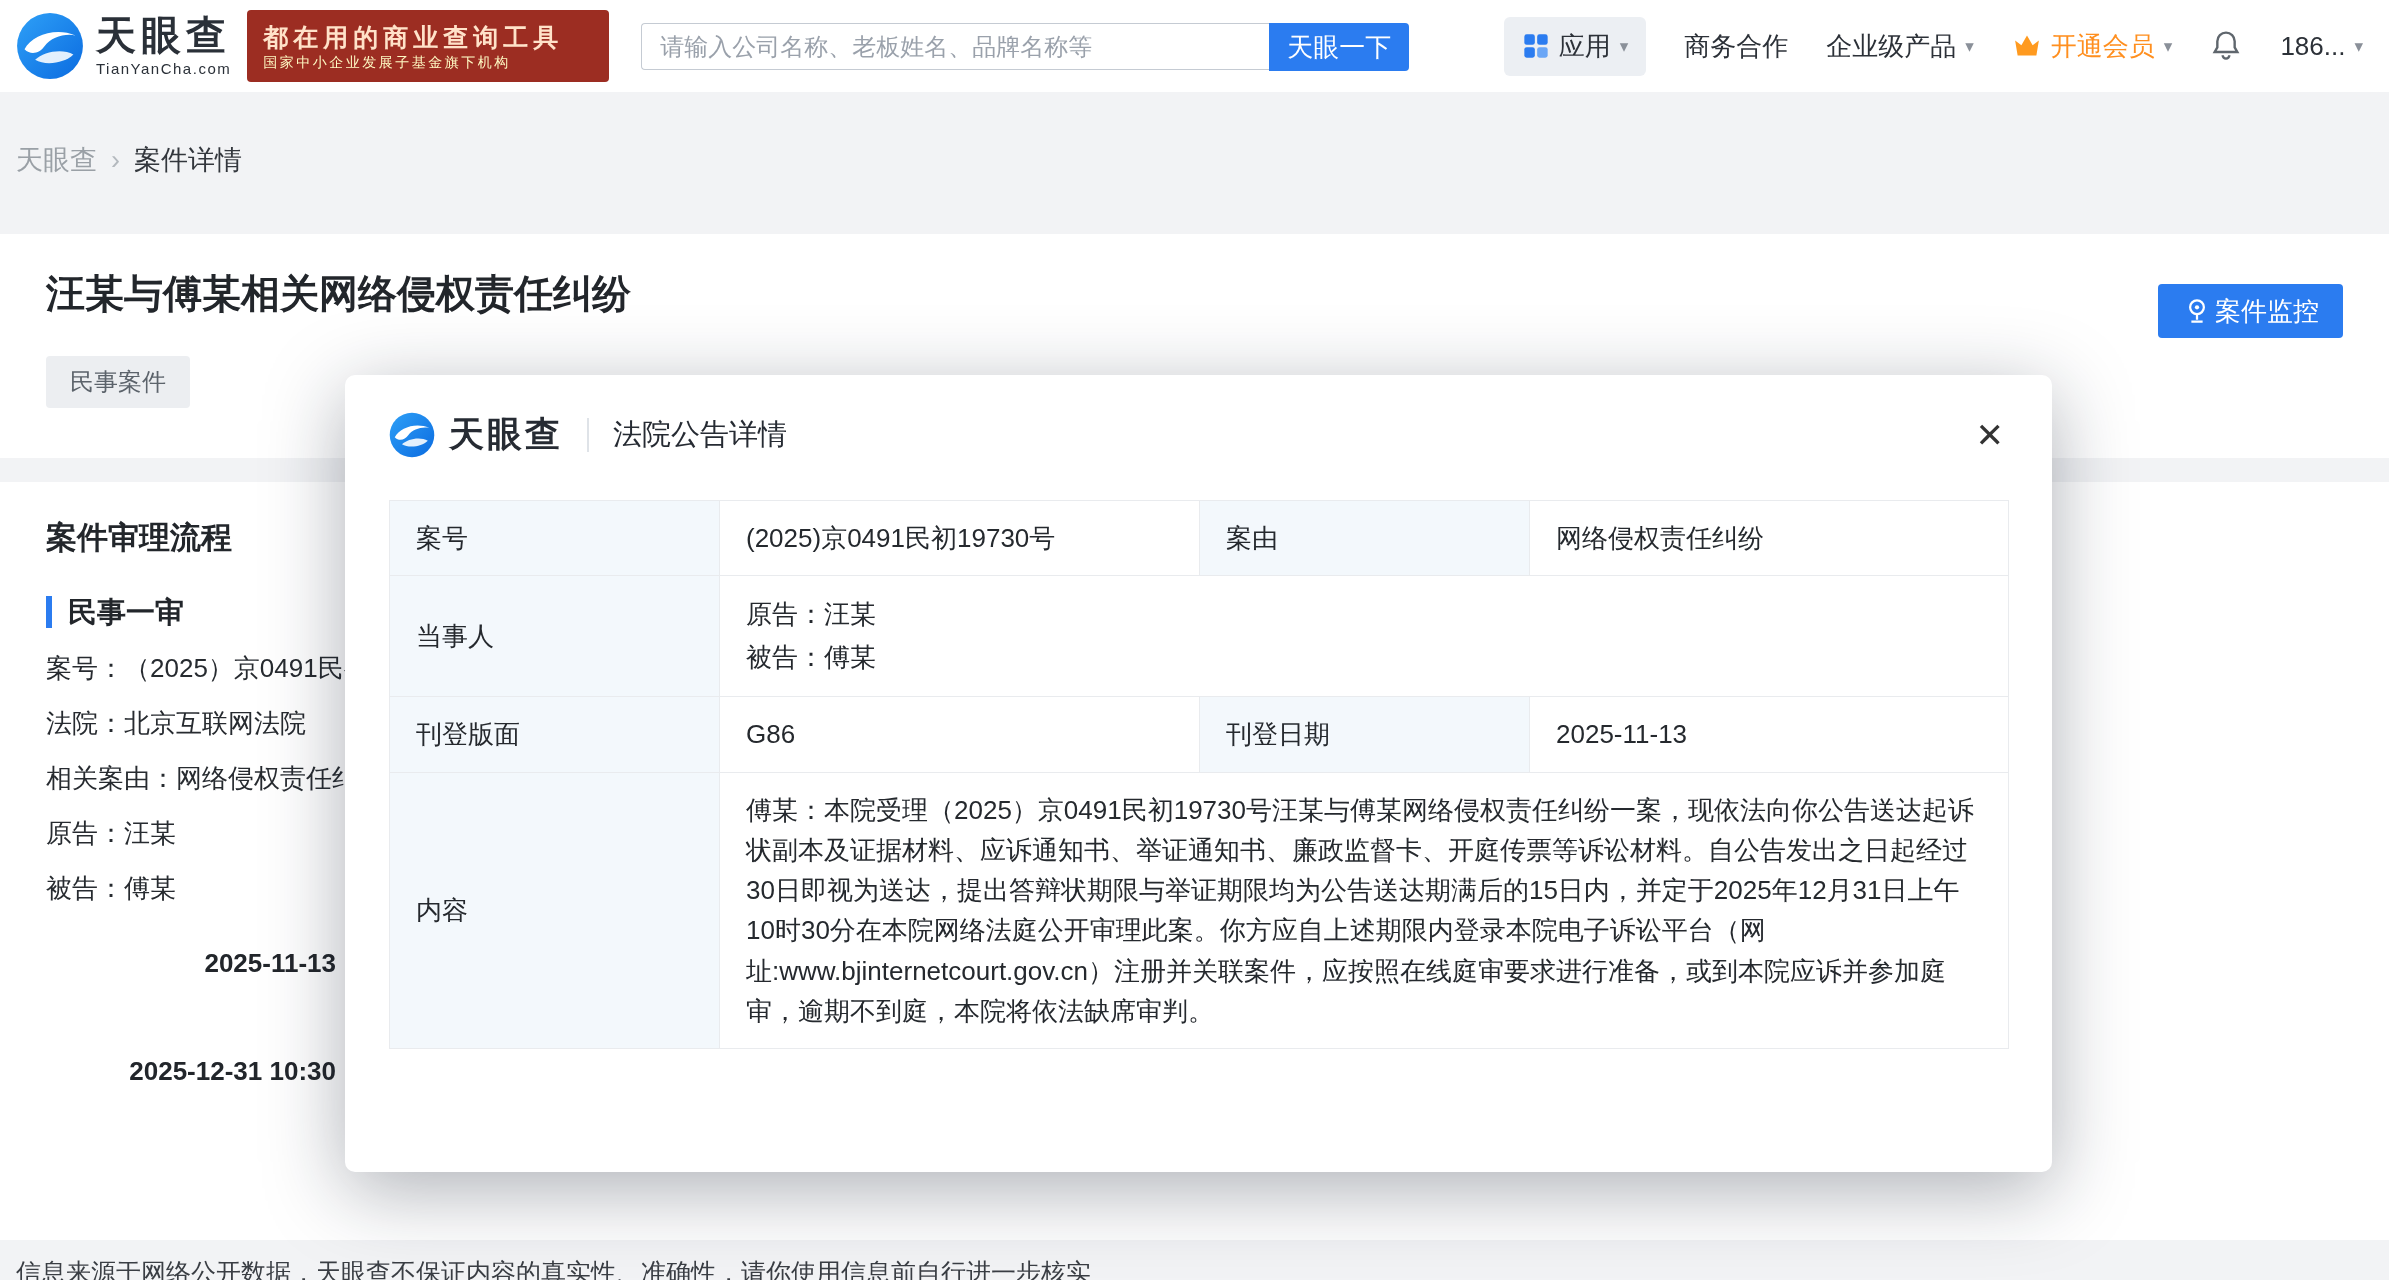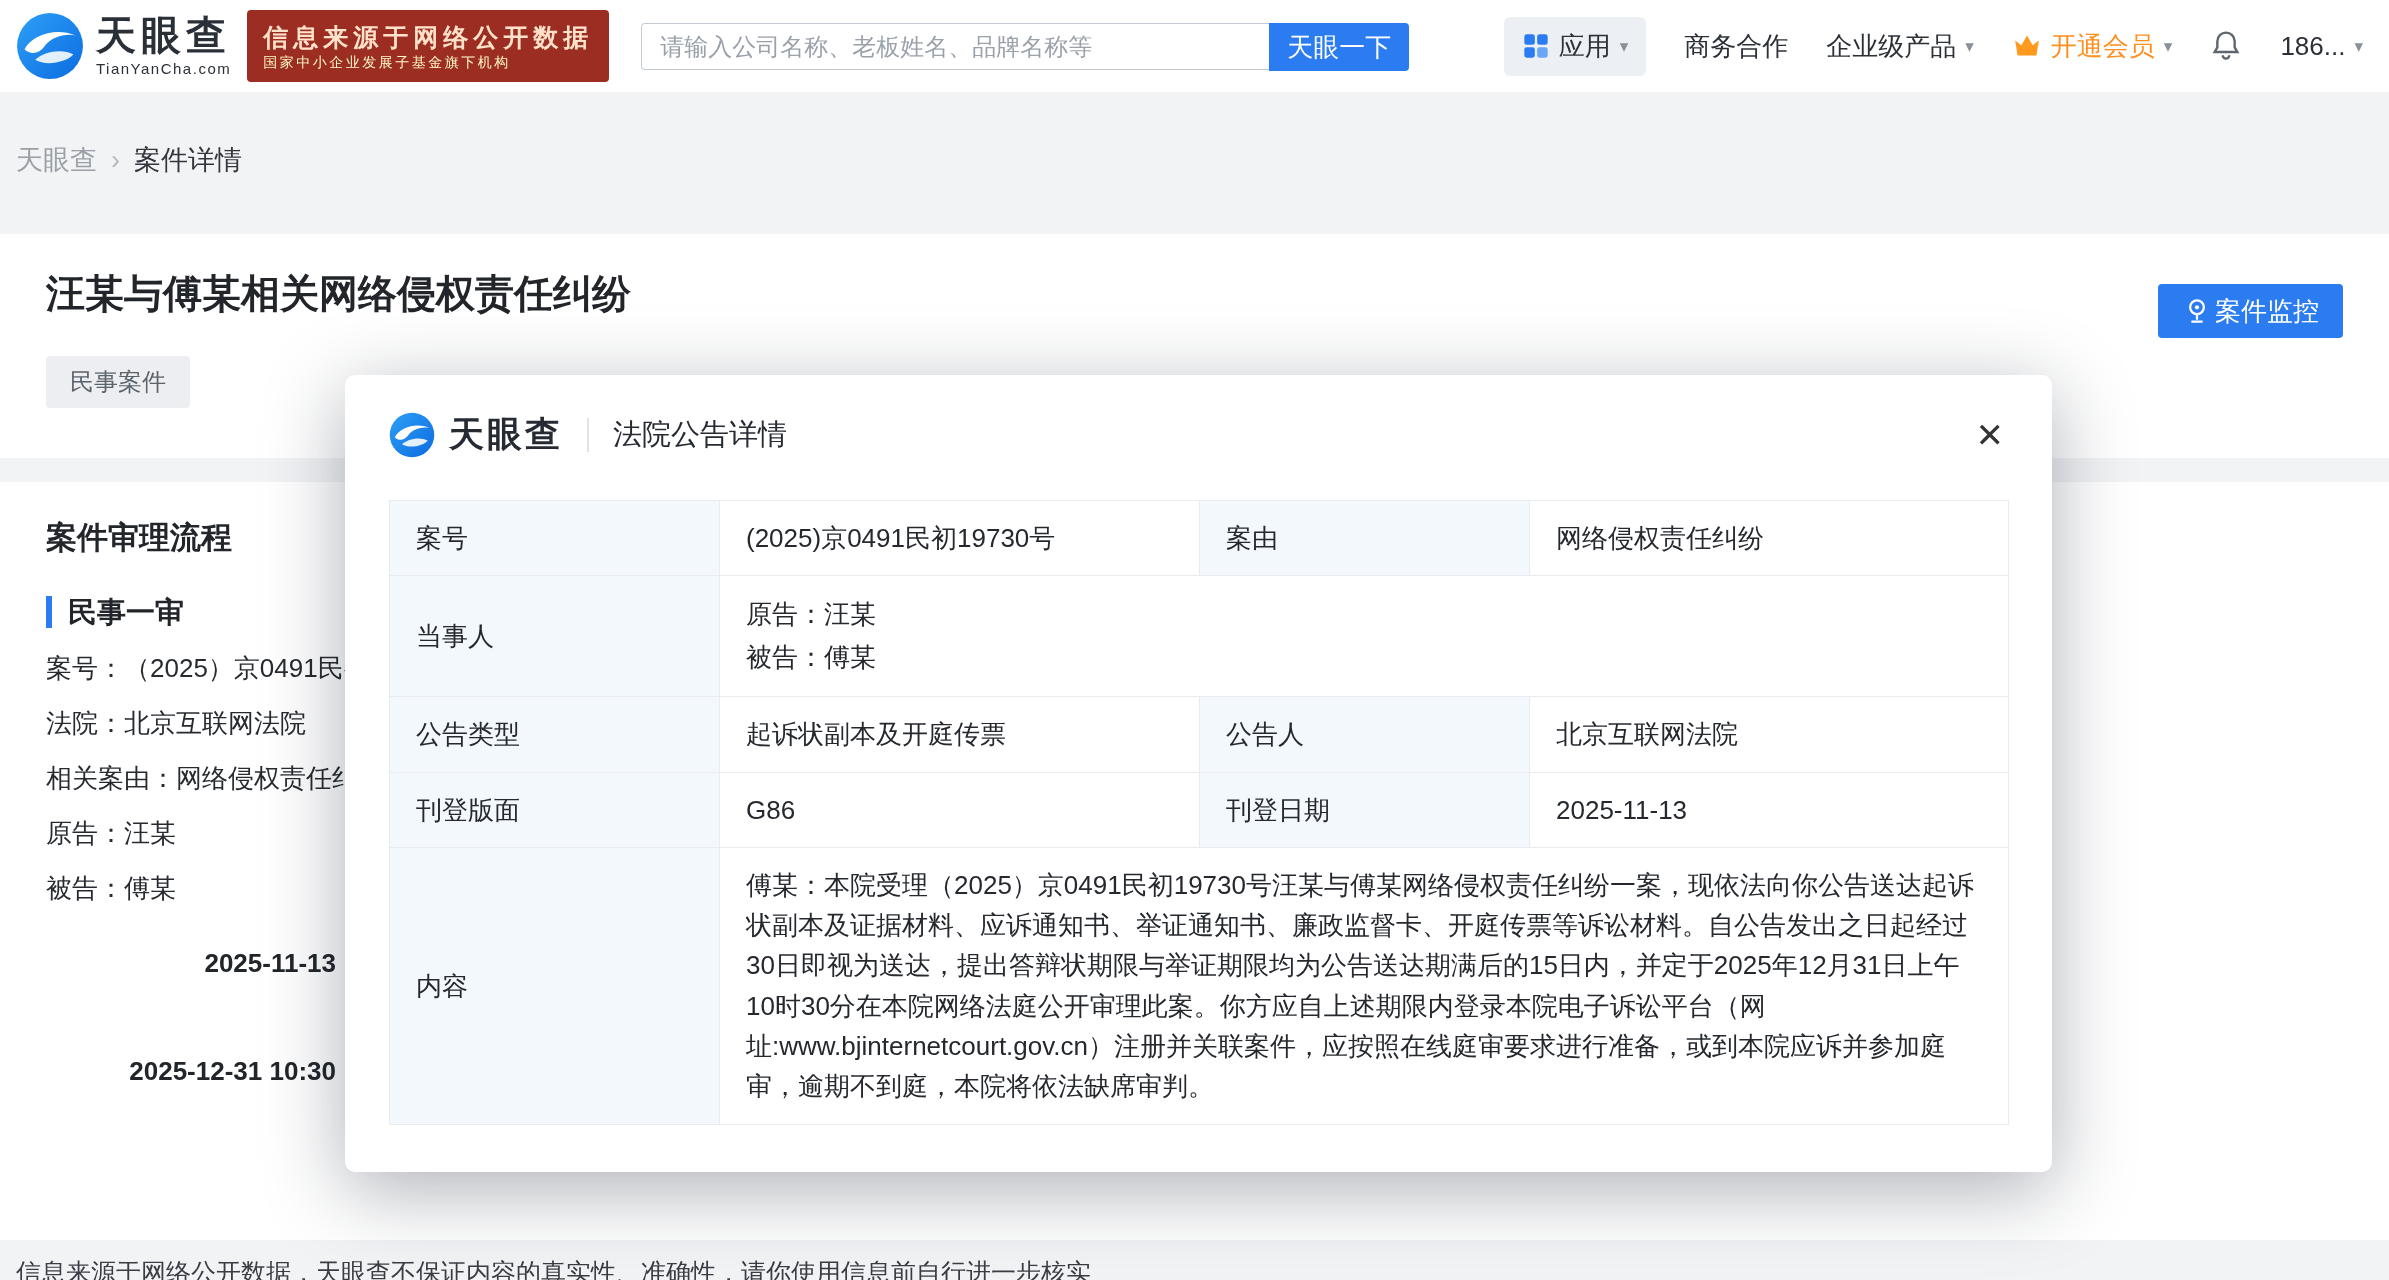--- a/index.html
+++ b/index.html
@@ -98,21 +98,21 @@
       <path d="M8 35c7-13 29-21 48-13-11-2-23 2-29 10-5 7-13 9-19 3z" fill="#ffffff"></path>
       <path d="M18 45c8-8 26-11 36-5-8 8-26 11-36 5z" fill="#ffffff" opacity="0.88"></path>
     </svg>
     <div>
       <div class="brand-name">天眼查</div>
       <div class="brand-domain">TianYanCha.com</div>
     </div>
   </div>
 
   <div class="banner">
-    <div class="b1">信息来源于网络公开数据</div>
+    <div class="b1">都在用的商业查询工具</div>
     <div class="b2">国家中小企业发展子基金旗下机构</div>
   </div>
 
   <div class="search">
     <div class="sbox">
       <input type="text" placeholder="请输入公司名称、老板姓名、品牌名称等" style="">
       <button class="sbtn">天眼一下</button>
     </div>
   </div>
 
@@ -229,26 +229,20 @@
         <td>网络侵权责任纠纷</td>
       </tr>
       <tr>
         <td class="lab">当事人</td>
         <td class="cell-parties" colspan="3">
           <div>原告：汪某</div>
           <div>被告：傅某</div>
         </td>
       </tr>
       <tr>
-        <td class="lab">公告类型</td>
-        <td>起诉状副本及开庭传票</td>
-        <td class="lab">公告人</td>
-        <td>北京互联网法院</td>
-      </tr>
-      <tr>
         <td class="lab">刊登版面</td>
         <td>G86</td>
         <td class="lab">刊登日期</td>
         <td>2025-11-13</td>
       </tr>
       <tr>
         <td class="lab">内容</td>
         <td class="cell-content" colspan="3">傅某：本院受理（2025）京0491民初19730号汪某与傅某网络侵权责任纠纷一案，现依法向你公告送达起诉状副本及证据材料、应诉通知书、举证通知书、廉政监督卡、开庭传票等诉讼材料。自公告发出之日起经过30日即视为送达，提出答辩状期限与举证期限均为公告送达期满后的15日内，并定于2025年12月31日上午10时30分在本院网络法庭公开审理此案。你方应自上述期限内登录本院电子诉讼平台（网址:www.bjinternetcourt.gov.cn）注册并关联案件，应按照在线庭审要求进行准备，或到本院应诉并参加庭审，逾期不到庭，本院将依法缺席审判。</td>
       </tr>
     </tbody>

